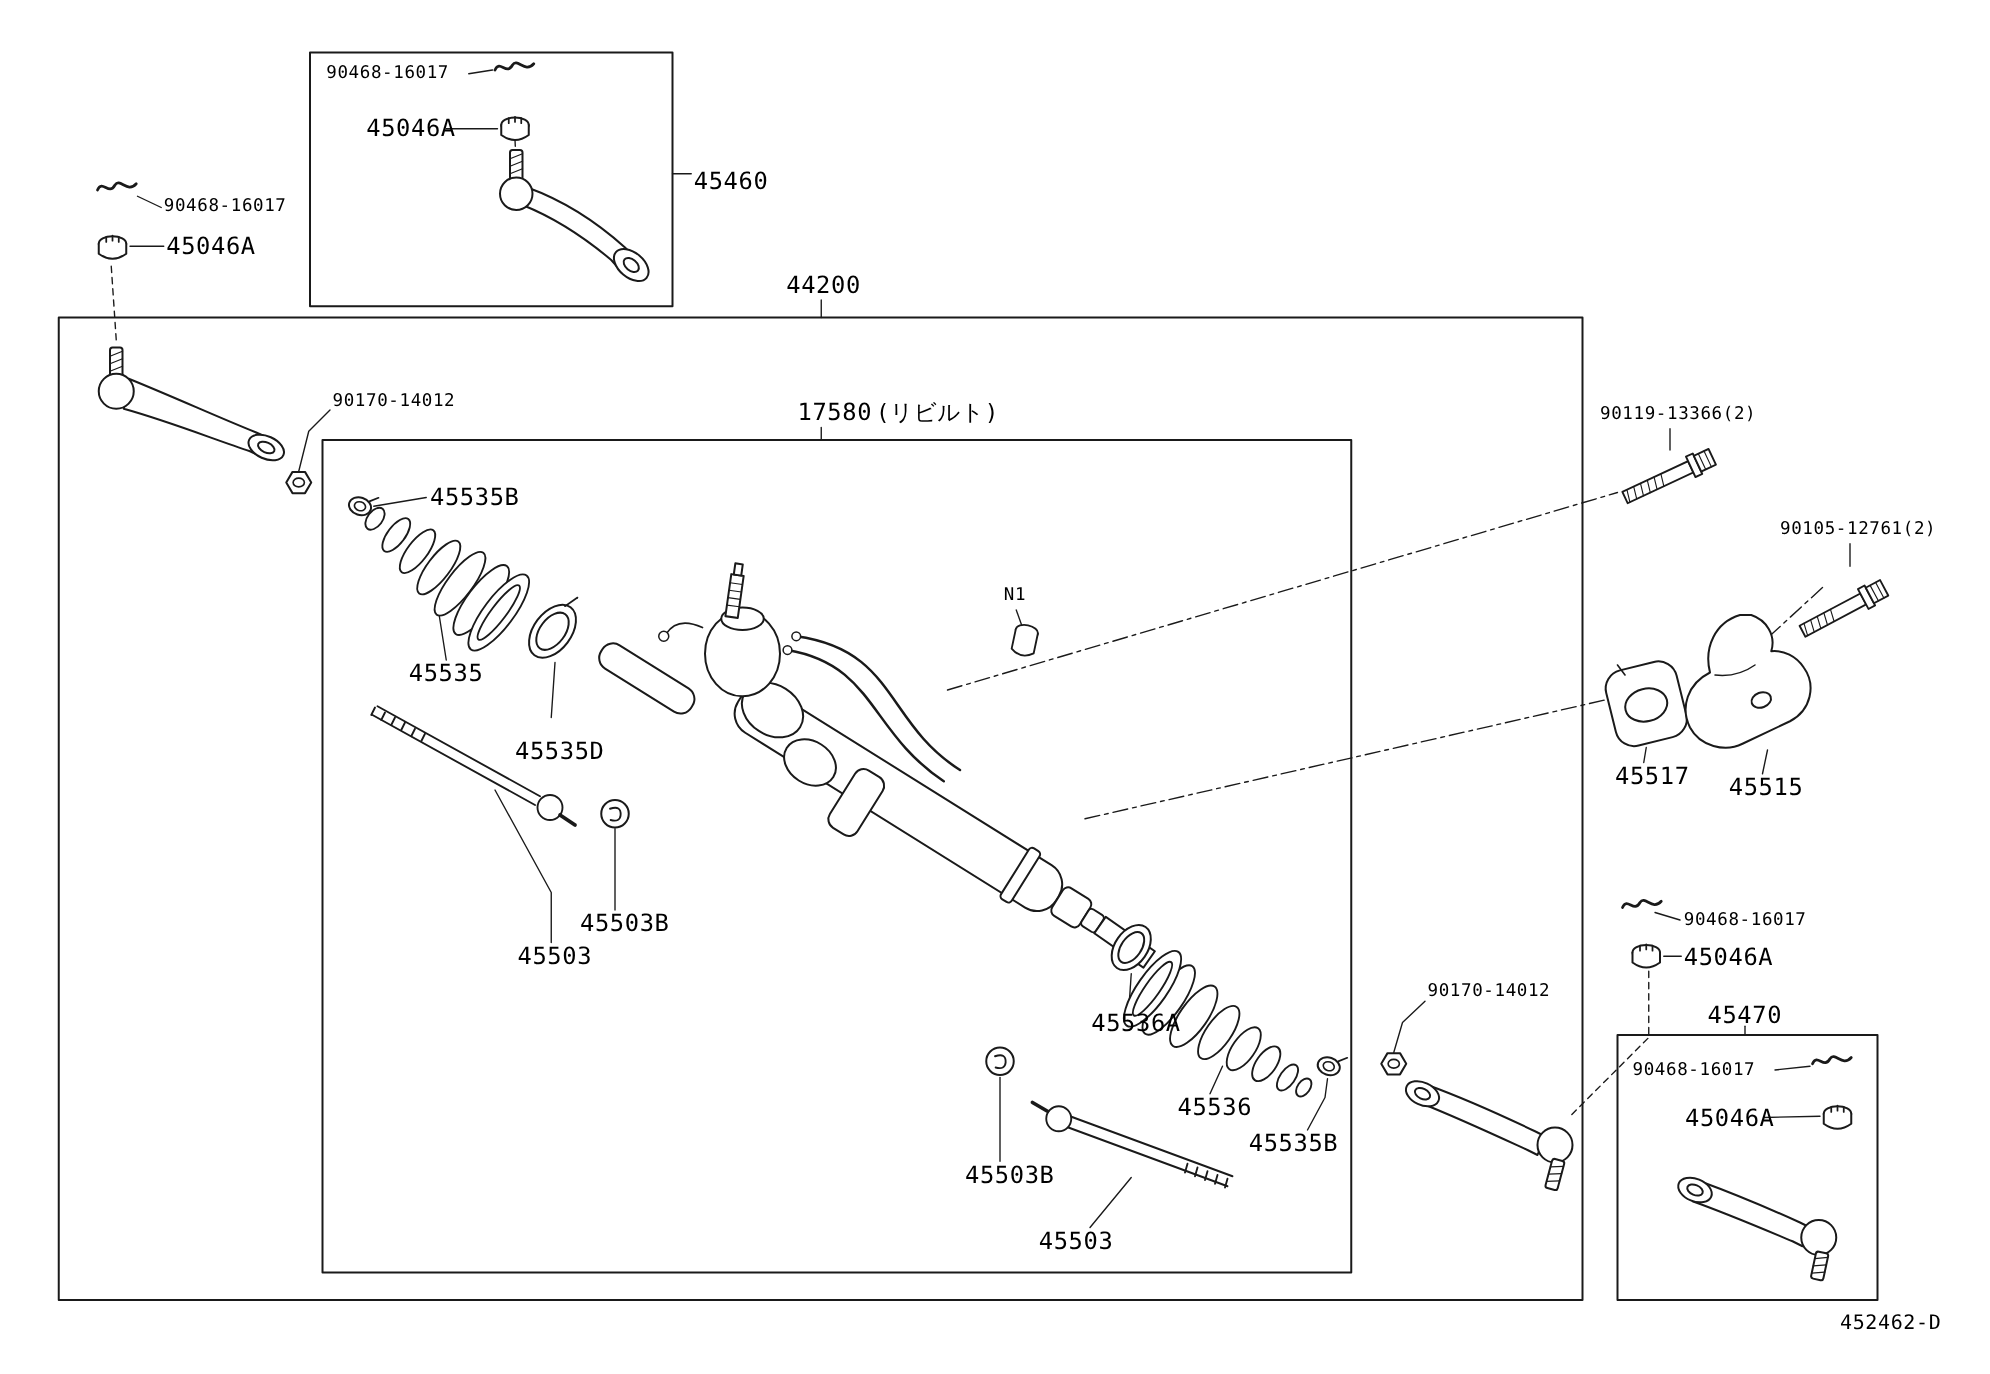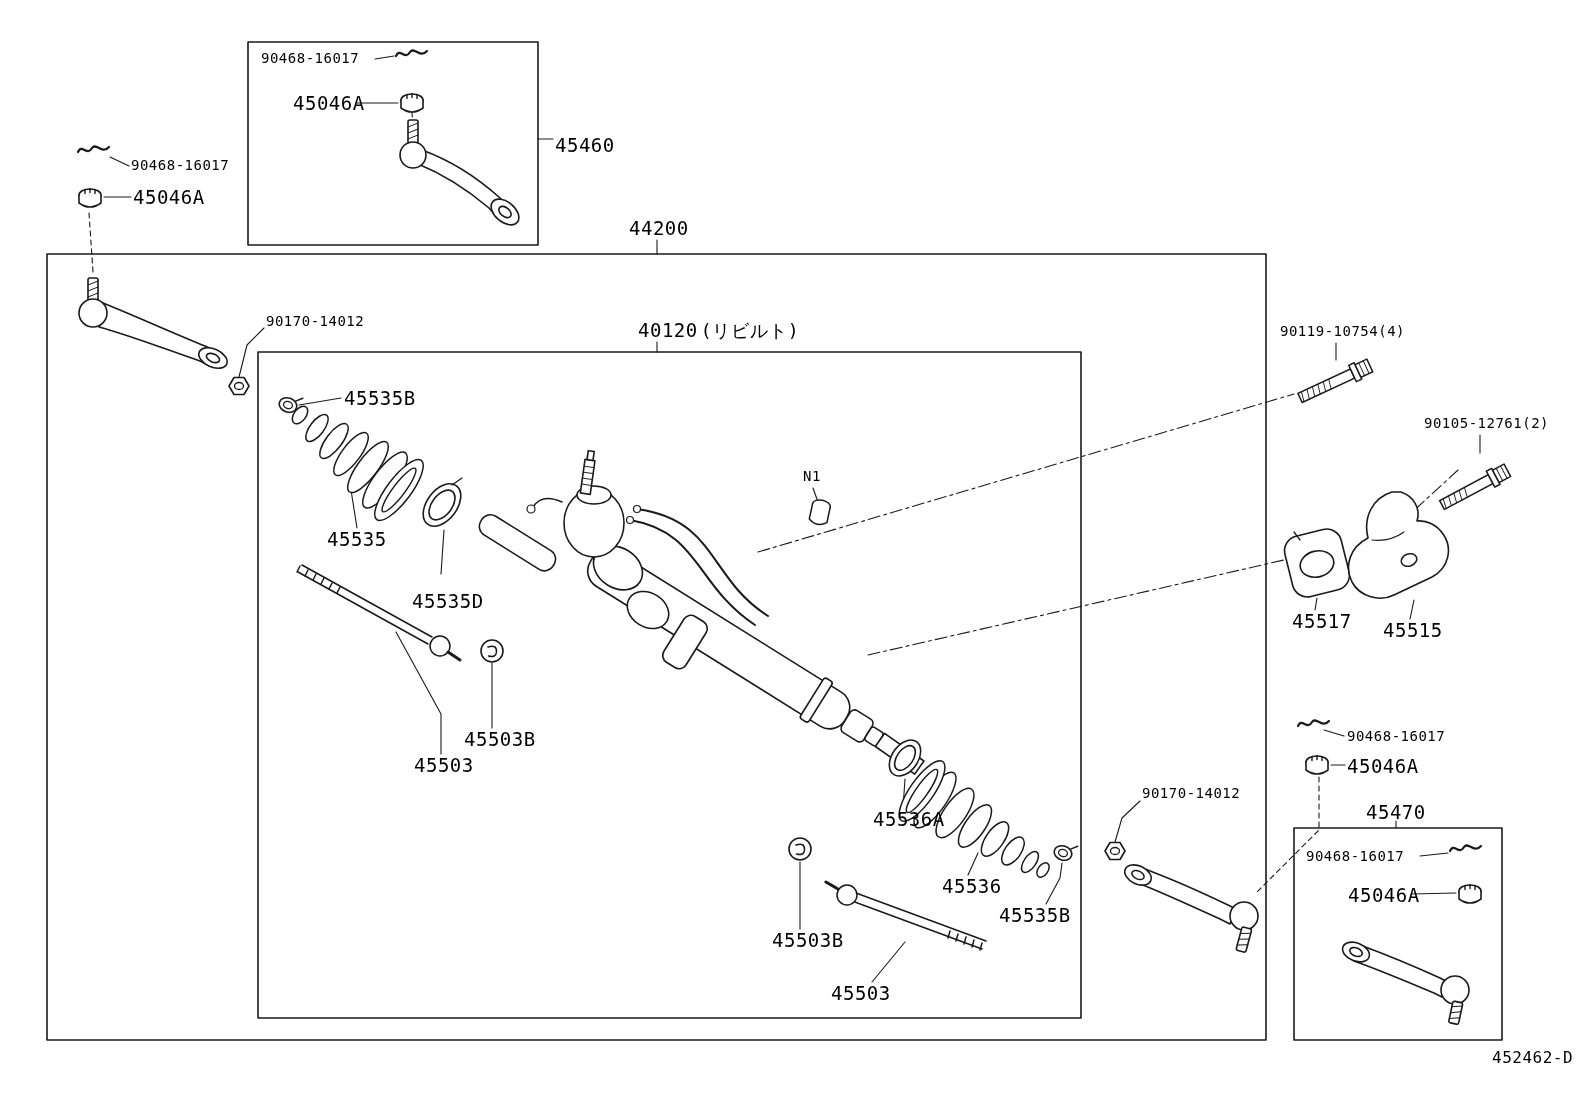--- a/index.html
+++ b/index.html
@@ -3,21 +3,21 @@
 <meta charset="utf-8">
 <style>
   html,body{margin:0;padding:0;background:#fff;}
   .stage{position:relative;width:1592px;height:1099px;background:#fff;overflow:hidden;
          font-family:"DejaVu Sans Mono","Liberation Mono",monospace;}
   .stage svg{position:absolute;left:0;top:0;}
   .lbl{position:absolute;white-space:nowrap;color:#000;font-size:14px;letter-spacing:.5px;line-height:1;}
   .lbl-lg{font-size:19px;}
   .note{font-family:"DejaVu Sans","Liberation Sans",sans-serif;font-size:16px;letter-spacing:1px;}
   .sub{font-size:18px;margin-left:3px;}
-  .code{font-size:16px;margin-left:20px;}
+  .code{font-size:16px;}
 </style>
 </head>
 <body>
 
 <div class="stage">
 
   <svg width="1592" height="1099" viewBox="0 0 1592 1099" stroke-linecap="round" stroke-linejoin="round">
     <defs>
       <g id="castle-nut">
         <ellipse cx="0" cy="-3" rx="11" ry="6" fill="#fff" stroke="#1a1a1a" stroke-width="1.6"></ellipse>
@@ -295,23 +295,23 @@
 
   <div class="lbl" style="left:261px;top:51px">90468-16017</div>
   <div class="lbl lbl-lg" style="left:293px;top:94px">45046A</div>
   <div class="lbl lbl-lg" style="left:555px;top:136px">45460</div>
   <div class="lbl lbl-lg" style="left:629px;top:219px">44200</div>
 
   <div class="lbl" style="left:131px;top:158px">90468-16017</div>
   <div class="lbl lbl-lg" style="left:133px;top:188px">45046A</div>
   <div class="lbl" style="left:266px;top:314px">90170-14012</div>
 
-  <div class="lbl lbl-lg" style="left:638px;top:321px"><span>40120</span><span class="sub">(リビルト)</span></div>
-
-  <div class="lbl" style="left:1280px;top:324px">90119-10754(4)</div>
+  <div class="lbl lbl-lg" style="left:638px;top:321px"><span>17580</span><span class="sub">(リビルト)</span></div>
+
+  <div class="lbl" style="left:1280px;top:324px">90119-13366(2)</div>
   <div class="lbl" style="left:1424px;top:416px">90105-12761(2)</div>
 
   <div class="lbl lbl-lg" style="left:344px;top:389px">45535B</div>
   <div class="lbl lbl-lg" style="left:327px;top:530px">45535</div>
   <div class="lbl lbl-lg" style="left:412px;top:592px">45535D</div>
   <div class="lbl" style="left:803px;top:469px">N1</div>
 
   <div class="lbl lbl-lg" style="left:1292px;top:612px">45517</div>
   <div class="lbl lbl-lg" style="left:1383px;top:621px">45515</div>
 

